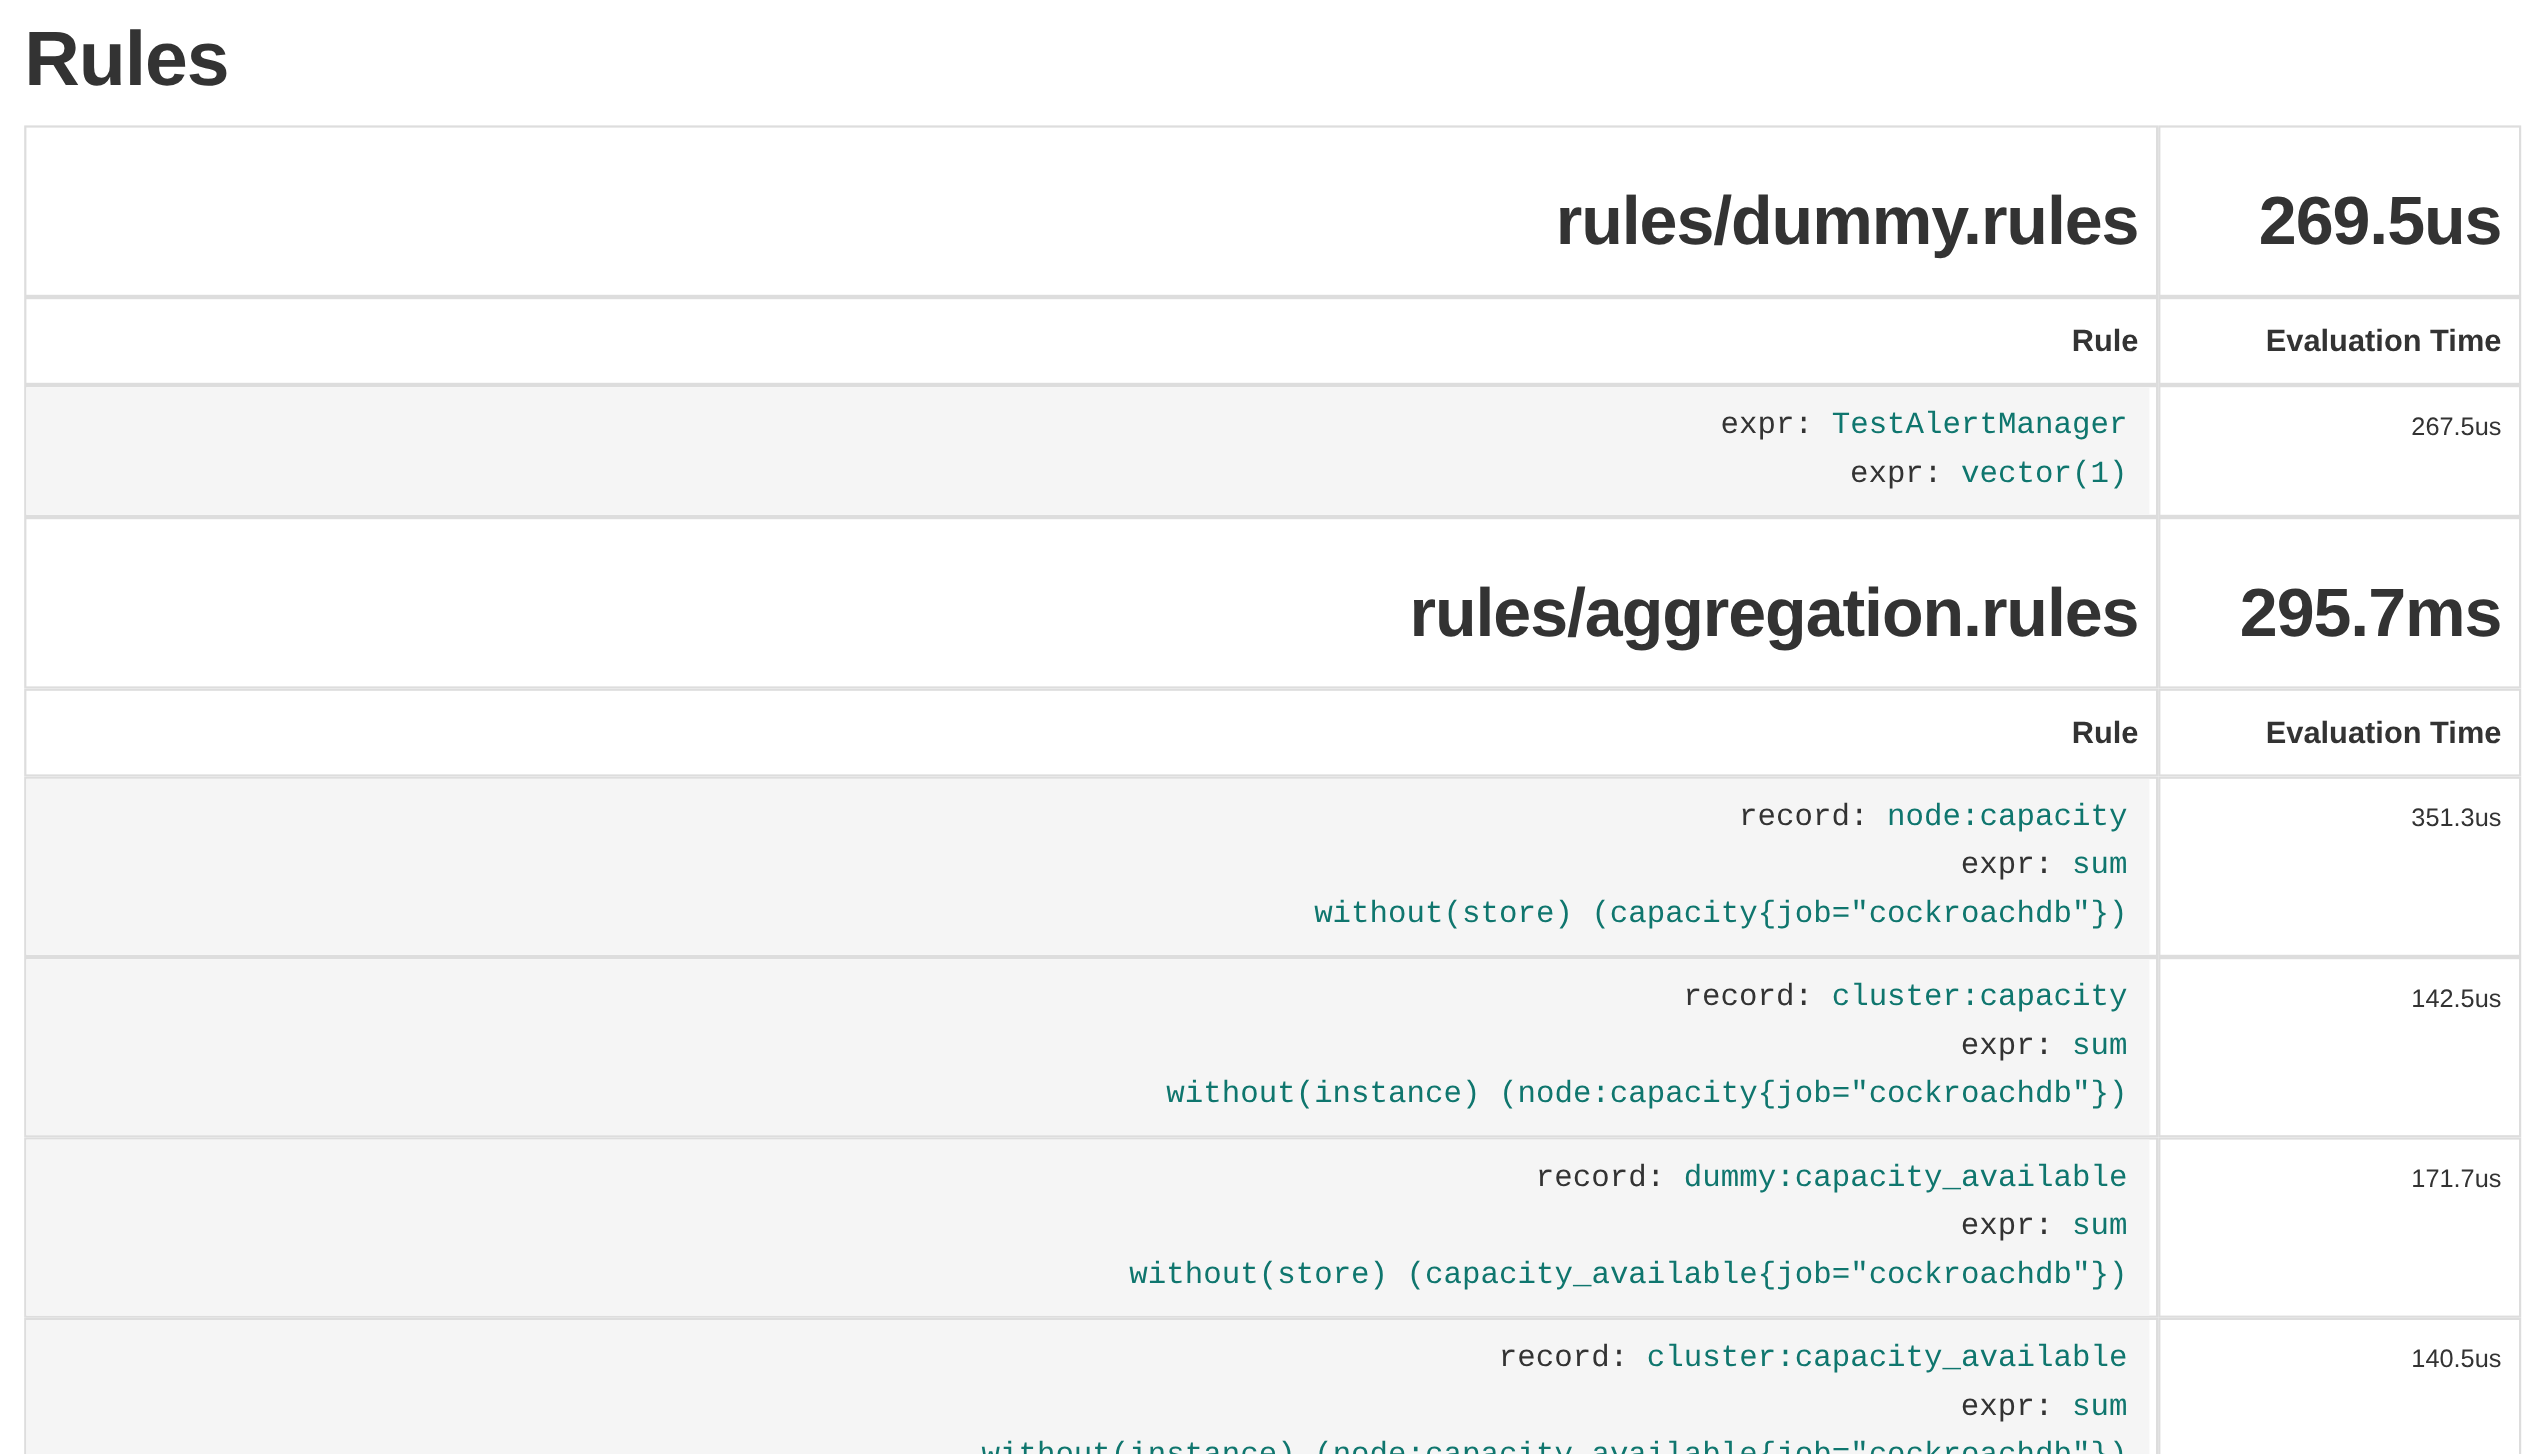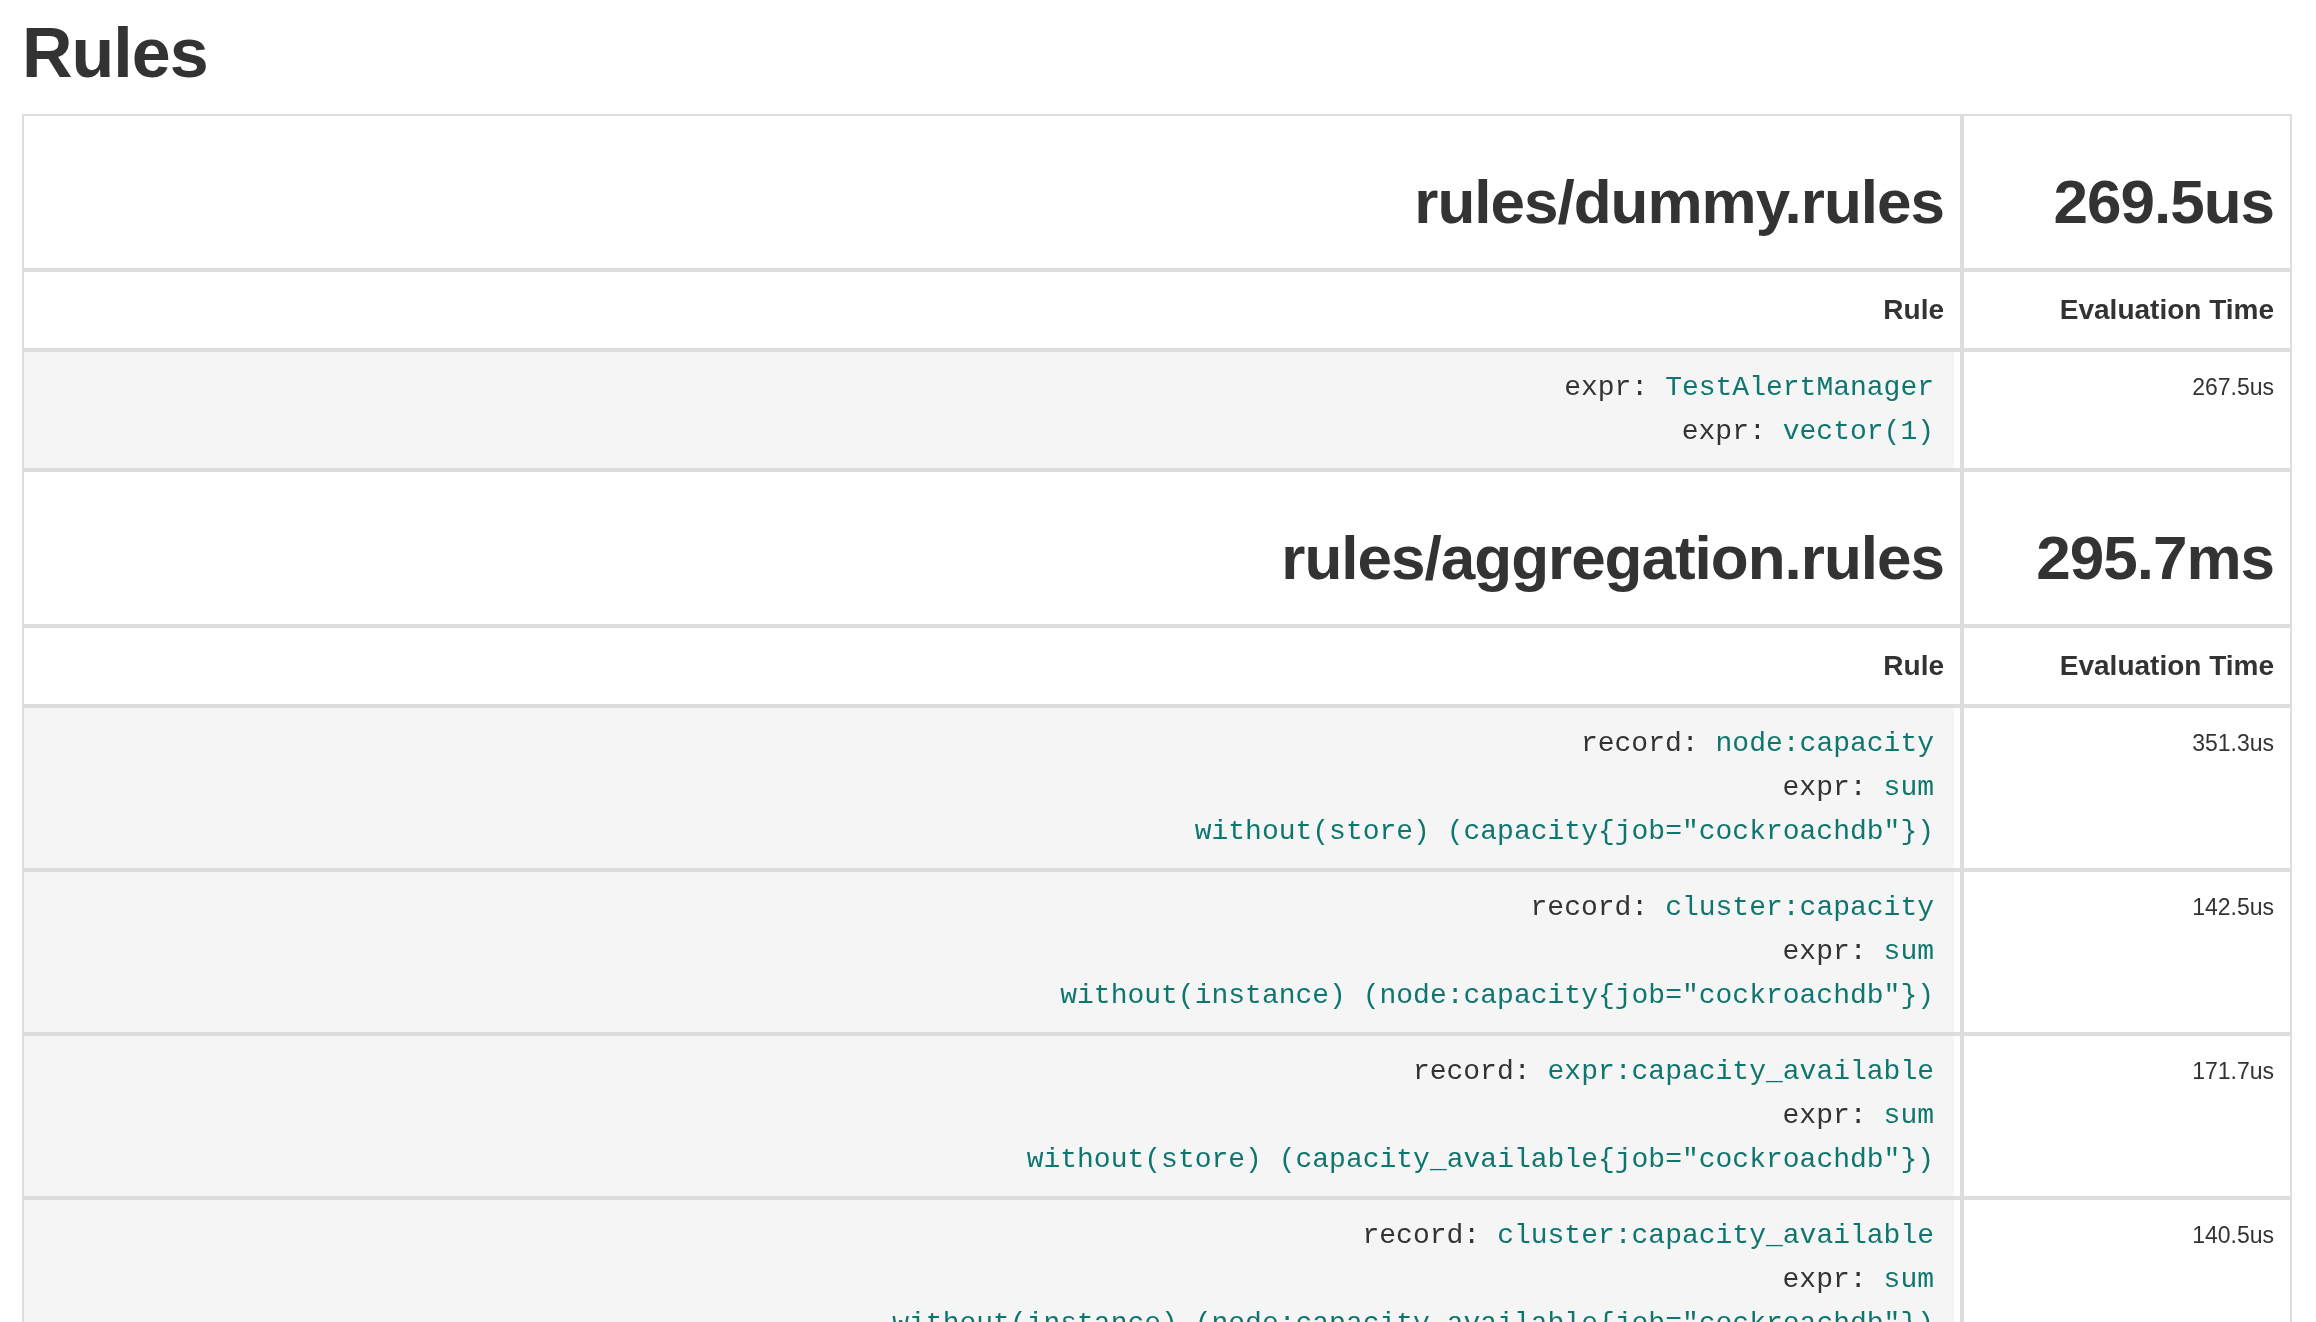--- a/index.html
+++ b/index.html
@@ -144,21 +144,21 @@
     </tr>
     <tr>
       <td class="rule-cell">
             <div class="rule-block"><span class="k">record:</span><a class="lnk">cluster:capacity</a><br><span class="k">expr:</span><a class="lnk">sum
   without(instance) (node:capacity{job="cockroachdb"})</a></div>
           </td>
       <td class="eval-cell">142.5us</td>
     </tr>
     <tr>
       <td class="rule-cell">
-            <div class="rule-block"><span class="k">record:</span><a class="lnk">expr:capacity_available</a><br><span class="k">expr:</span><a class="lnk">sum
+            <div class="rule-block"><span class="k">record:</span><a class="lnk">dummy:capacity_available</a><br><span class="k">expr:</span><a class="lnk">sum
   without(store) (capacity_available{job="cockroachdb"})</a></div>
           </td>
       <td class="eval-cell">171.7us</td>
     </tr>
     <tr>
       <td class="rule-cell">
             <div class="rule-block"><span class="k">record:</span><a class="lnk">cluster:capacity_available</a><br><span class="k">expr:</span><a class="lnk">sum
   without(instance) (node:capacity_available{job="cockroachdb"})</a></div>
           </td>
       <td class="eval-cell">140.5us</td>

